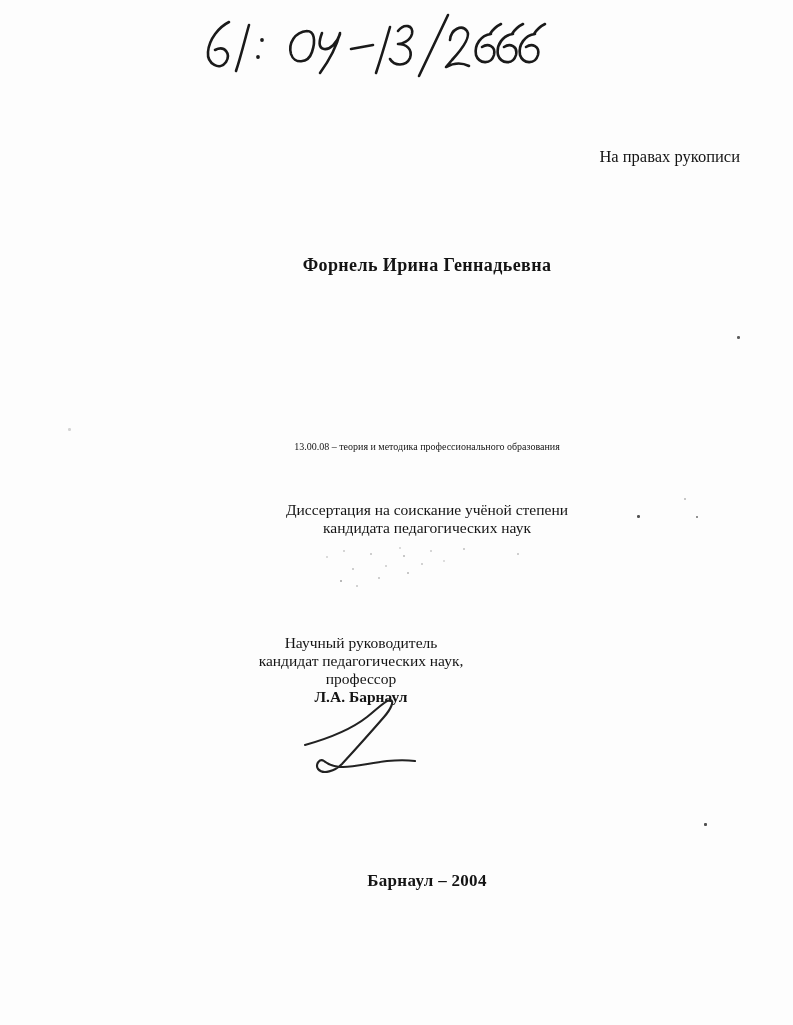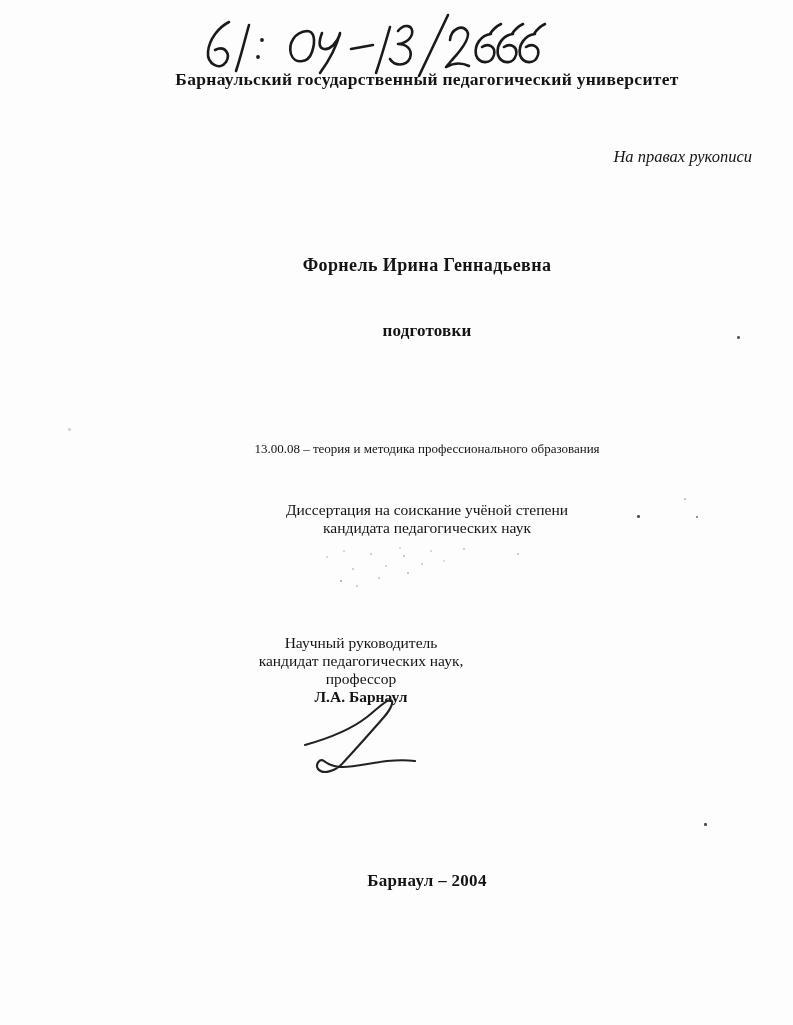--- a/index.html
+++ b/index.html
@@ -24,42 +24,41 @@
     text-align: center;
   }
   .university {
     top: 69px;
     font-weight: bold;
     font-size: 17.5px;
     letter-spacing: 0.3px;
   }
   .manuscript-note {
     top: 147px;
-    left: 12px;
+    left: 0;
     width: 740px;
     text-align: right;
-    font-style: italic;
     font-size: 16.5px;
   }
   .author {
     top: 255px;
     font-weight: bold;
     font-size: 18px;
     letter-spacing: 0.4px;
   }
   .title-block {
     top: 320px;
     font-weight: bold;
     font-size: 17px;
     line-height: 22.5px;
     letter-spacing: 0.2px;
   }
   .specialty {
     top: 441px;
-    font-size: 13px;
+    font-size: 10px;
   }
   .thesis-block {
     top: 501px;
     font-size: 15.5px;
     line-height: 18px;
   }
   .supervisor-block {
     top: 634px;
     left: 0;
     width: 722px;
@@ -107,28 +106,26 @@
       <path d="M192,15 C188,29 183,46 178,61"></path>
       <path d="M200,19 C206,11 216,13 214,22 C212,29 204,32 200,32 C208,32 215,37 212,46 C208,55 196,54 192,47"></path>
       <path d="M250,3 L221,64"></path>
       <path d="M252,28 C253,17 264,12 269,19 C273,25 265,36 254,48 L248,55 C257,50 265,51 271,54"></path>
       <path d="M293,22 C283,23 276,33 278,43 C281,52 293,53 296,43 C298,34 290,31 284,35 M292,22 C295,17 299,14 303,12"></path>
       <path d="M315,22 C305,23 298,33 300,43 C303,52 315,53 318,43 C320,34 312,31 306,35 M314,22 C317,17 321,14 325,12"></path>
       <path d="M337,22 C327,23 320,33 322,43 C325,52 337,53 340,43 C342,34 334,31 328,35 M336,22 C339,17 343,14 347,12"></path>
     </g>
   </svg>
 
-  <div class="abs centered university">Барнаульский государственный педагогический университет</div>
 
   <div class="abs manuscript-note">На правах рукописи</div>
 
   <div class="abs centered author">Форнель Ирина Геннадьевна</div>
 
   <div class="abs centered title-block">
-    <div>подготовки</div>
   </div>
 
   <div class="abs centered specialty">13.00.08 – теория и методика профессионального образования</div>
 
   <div class="abs centered thesis-block">
     <div>Диссертация на соискание учёной степени</div>
     <div>кандидата педагогических наук</div>
   </div>
 
   <div class="abs supervisor-block">

